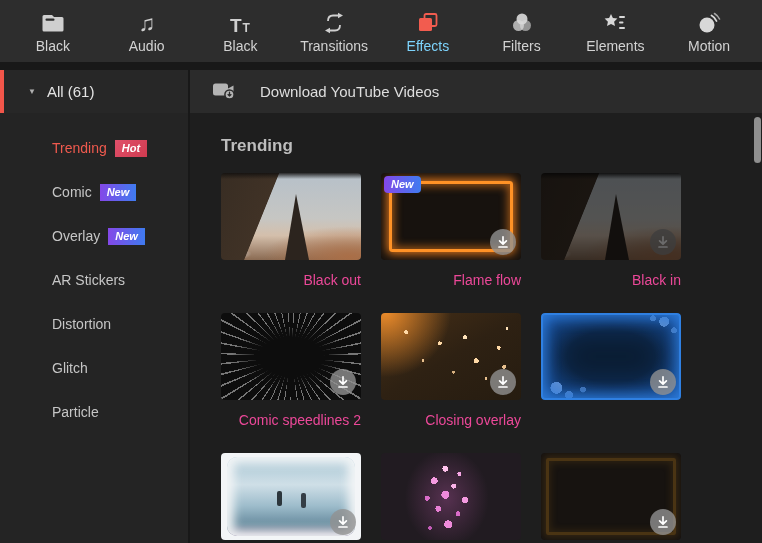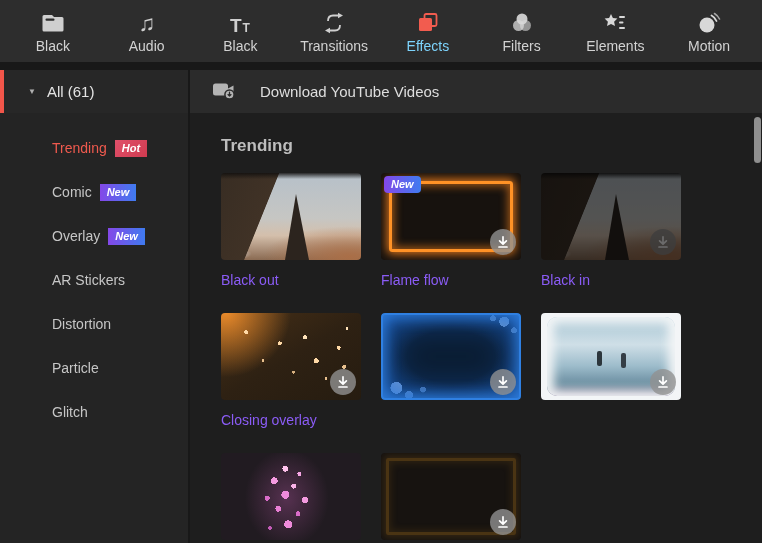--- a/index.html
+++ b/index.html
@@ -38,21 +38,21 @@
   .searchbar{height:43px;background:#2b2b2b;display:flex;align-items:center;padding:0 18px 0 22px;}
   .search-box{display:flex;align-items:center;gap:10px;flex:1;cursor:text;}
   .search-ph{color:#8f8f8f;font-size:15px;}
   .yt-link{display:flex;align-items:center;gap:24px;color:#dedede;font-size:15px;cursor:pointer;}
 
   .section-title{margin:23px 0 0 31px;font-size:17px;font-weight:bold;color:#bdbdbd;}
   .grid{display:grid;grid-template-columns:repeat(3,140px);column-gap:20px;row-gap:24px;
         margin:17px 0 0 31px;}
   .card{margin:0;}
   .thumb{width:140px;height:87px;border-radius:4px;position:relative;overflow:hidden;cursor:pointer;background:#111;}
-  .caption{margin-top:12px;text-align:left;font-size:14px;color:#8b5cf6;height:17px;}
+  .caption{margin-top:12px;text-align:right;font-size:14px;color:#ec4899;height:17px;}
 
   .dl{position:absolute;right:5px;bottom:5px;width:26px;height:26px;border-radius:50%;
       background:rgba(145,145,145,.8);display:flex;align-items:center;justify-content:center;cursor:pointer;z-index:4;}
   .thumb-badge{position:absolute;left:3px;top:3px;z-index:4;border-radius:4px 4px 4px 4px;}
 
   .scroll-thumb{position:absolute;right:1px;top:47px;width:7px;height:46px;border-radius:4px;
                 background:#8f8f8f;cursor:pointer;z-index:9;}
 
   
   .art-mountain{
@@ -231,24 +231,24 @@
           <span>Overlay</span>
           <span class="badge new">New</span>
         </li>
         <li class="cat-item">
           <span>AR Stickers</span>
         </li>
         <li class="cat-item">
           <span>Distortion</span>
         </li>
         <li class="cat-item">
+          <span>Glitch</span>
+        </li>
+        <li class="cat-item">
           <span>Particle</span>
-        </li>
-        <li class="cat-item">
-          <span>Glitch</span>
         </li>
       </ul>
     </aside>
 
     <main class="main">
       <div class="searchbar">
         <div class="yt-link">
           <span>
             <svg width="24" height="20" viewBox="0 0 24 20">
                 <rect x="1" y="3.5" width="15" height="12" rx="2.5" fill="#b4b4b4"></rect>
@@ -288,20 +288,31 @@
             <span class="dl">
               <svg width="14" height="14" viewBox="0 0 14 14">
                   <path d="M7 1.8 V9 M3.6 5.8 L7 9.2 L10.4 5.8" fill="none" stroke="#fff" stroke-width="1.7" stroke-linecap="round" stroke-linejoin="round"></path>
                   <line x1="3" y1="12" x2="11" y2="12" stroke="#fff" stroke-width="1.7" stroke-linecap="round"></line>
                 </svg>
             </span>
           </div>
           <figcaption class="caption">Black in</figcaption>
         </figure>
 
+        <figure class="card">
+          <div class="thumb art-speed">
+            <span class="dl">
+              <svg width="14" height="14" viewBox="0 0 14 14">
+                  <path d="M7 1.8 V9 M3.6 5.8 L7 9.2 L10.4 5.8" fill="none" stroke="#fff" stroke-width="1.7" stroke-linecap="round" stroke-linejoin="round"></path>
+                  <line x1="3" y1="12" x2="11" y2="12" stroke="#fff" stroke-width="1.7" stroke-linecap="round"></line>
+                </svg>
+            </span>
+          </div>
+          <figcaption class="caption">Comic speedlines 2</figcaption>
+        </figure>
 
         <figure class="card">
           <div class="thumb art-sparkle">
             <span class="dl">
               <svg width="14" height="14" viewBox="0 0 14 14">
                   <path d="M7 1.8 V9 M3.6 5.8 L7 9.2 L10.4 5.8" fill="none" stroke="#fff" stroke-width="1.7" stroke-linecap="round" stroke-linejoin="round"></path>
                   <line x1="3" y1="12" x2="11" y2="12" stroke="#fff" stroke-width="1.7" stroke-linecap="round"></line>
                 </svg>
             </span>
           </div>

